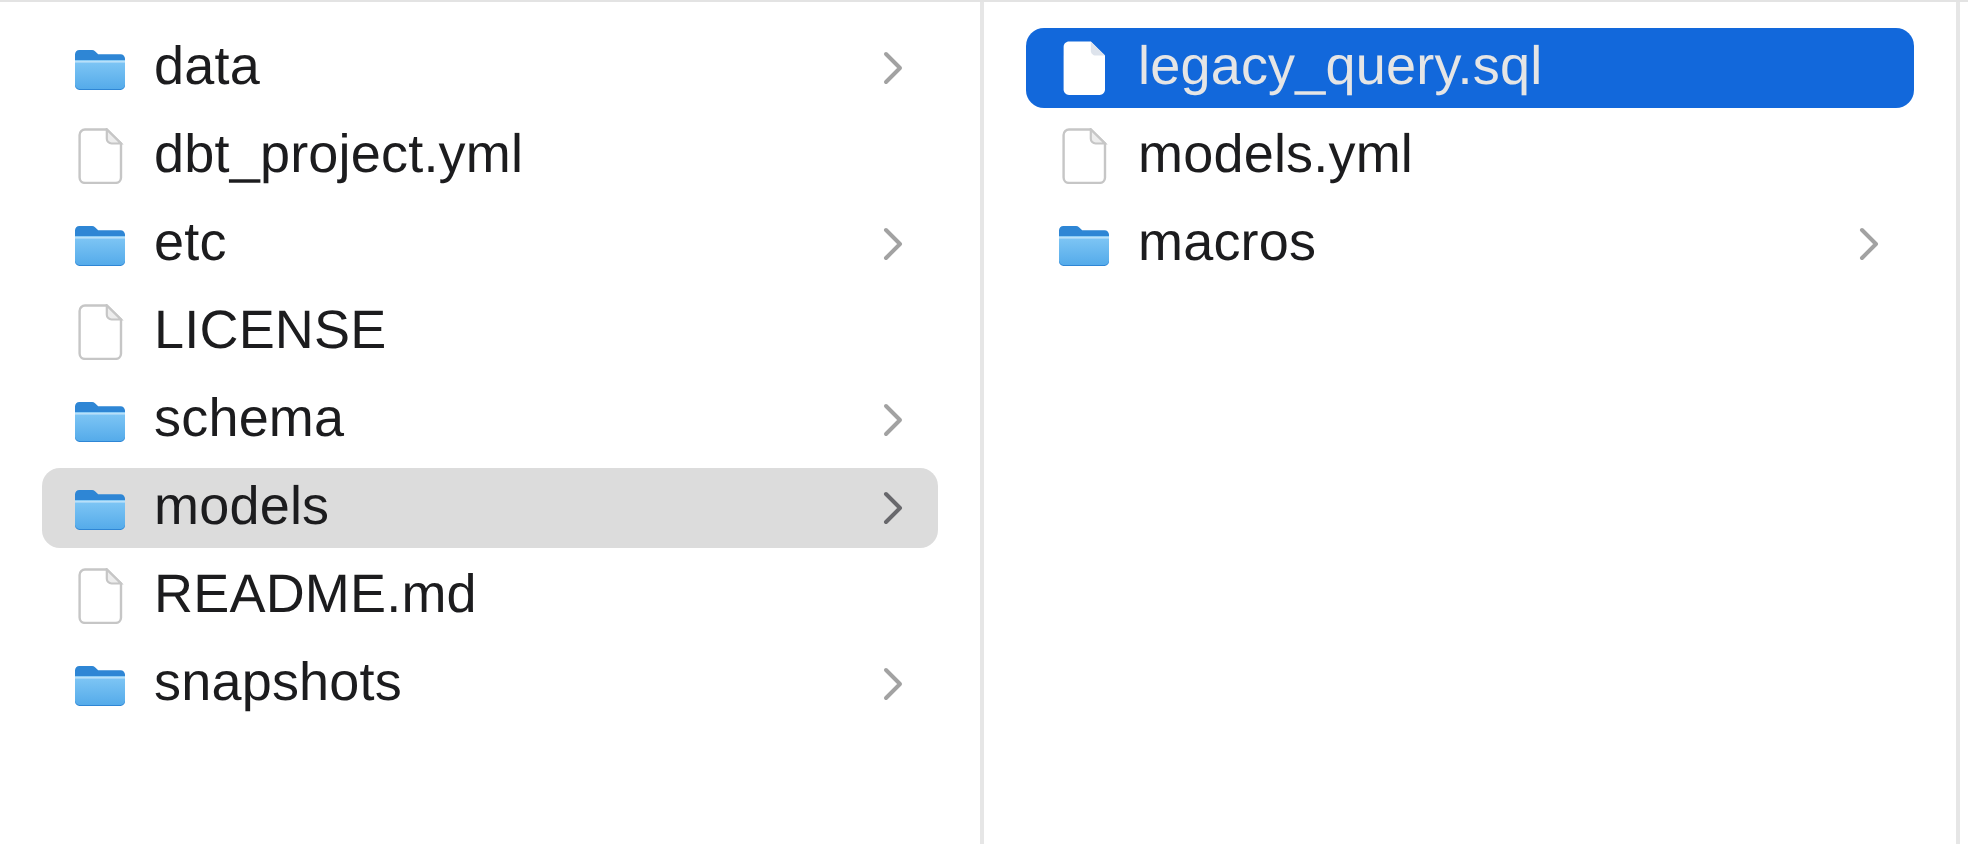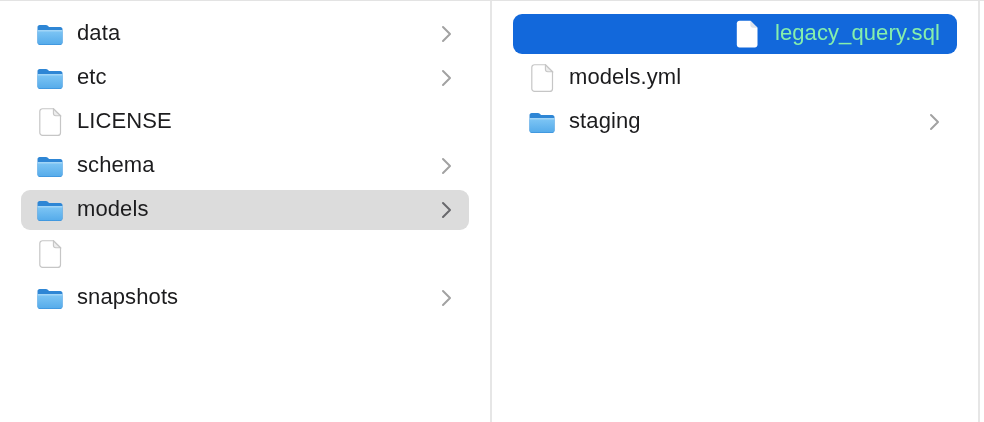--- a/index.html
+++ b/index.html
@@ -27,29 +27,29 @@
     height:40px;
     margin:0 21px 4px 21px;
     border-radius:9px;
     display:flex;
     align-items:center;
     padding:0 17px 0 16px;
     cursor:default;
     color:var(--text,#1c1c1e);
   }
   .row.sel-gray{background:var(--selgray,#dcdcdc);text-align:center;}
-  .row.sel-blue{background:var(--selblue,#1268db);color:#86efac;justify-content:flex-end;}
+  .row.sel-blue{background:var(--selblue,#1268db);color:#e5e5e5;}
   .icon{
     width:26px;height:28px;
     display:flex;align-items:center;justify-content:center;
     flex:0 0 auto;
   }
   .label{
     margin-left:14px;
-    font-size:22px;
+    font-size:27px;
     letter-spacing:0.1px;
     white-space:nowrap;
     line-height:1;
     padding-bottom:2px;
   }
   .chevron{
     margin-left:auto;
     display:flex;align-items:center;
     color:var(--chev,#a2a2a2);
   }
@@ -80,20 +80,30 @@
         </span>
     <span class="label">data</span>
     <span class="chevron">
           <svg viewBox="0 0 11 18" width="11" height="18">
             <path d="M2 2 L9 9 L2 16" fill="none" stroke="currentColor" stroke-width="2" stroke-linecap="round" stroke-linejoin="round"></path>
           </svg>
         </span>
   </div>
       <div class="row">
     <span class="icon">
+          <svg viewBox="0 0 23 28" width="23" height="28">
+            <path d="M3.5 0.75 h10.9 l7.1 7 v17 c0 1.5 -1.2 2.7 -2.7 2.7 H3.5 c-1.5 0 -2.7 -1.2 -2.7 -2.7 V3.45 c0 -1.5 1.2 -2.7 2.7 -2.7 z" fill="#ffffff" stroke="#c6c6c6" stroke-width="1.2"></path>
+            <path d="M14.4 0.75 L21.5 7.75 H16.8 c-1.3 0 -2.4 -1.1 -2.4 -2.4 z" fill="#ededed" stroke="#c6c6c6" stroke-width="1.1"></path>
+          </svg>
+        </span>
+    <span class="label">dbt_project.yml</span>
+
+  </div>
+      <div class="row">
+    <span class="icon">
           <svg viewBox="0 0 26 21" width="26" height="21">
             <path d="M0.5 3.2 C0.5 2 1.4 1 2.7 1 h6.3 c0.6 0 1.1 0.2 1.5 0.6 l1.6 1.5 h11.2 c1.2 0 2.2 1 2.2 2.2 v13.5 c0 1.2 -1 2.2 -2.2 2.2 H2.7 c-1.2 0 -2.2 -1 -2.2 -2.2 z" fill="#2e86d5"></path>
             <path d="M0.5 6 h25 v12.3 c0 1.2 -1 2.2 -2.2 2.2 H2.7 c-1.2 0 -2.2 -1 -2.2 -2.2 z" fill="url(#folderGrad)"></path>
             <rect x="0.5" y="6.4" width="25" height="0.9" fill="rgba(255,255,255,0.45)"></rect>
           </svg>
         </span>
     <span class="label">etc</span>
     <span class="chevron">
           <svg viewBox="0 0 11 18" width="11" height="18">
             <path d="M2 2 L9 9 L2 16" fill="none" stroke="currentColor" stroke-width="2" stroke-linecap="round" stroke-linejoin="round"></path>
@@ -140,20 +150,21 @@
           </svg>
         </span>
   </div>
       <div class="row">
     <span class="icon">
           <svg viewBox="0 0 23 28" width="23" height="28">
             <path d="M3.5 0.75 h10.9 l7.1 7 v17 c0 1.5 -1.2 2.7 -2.7 2.7 H3.5 c-1.5 0 -2.7 -1.2 -2.7 -2.7 V3.45 c0 -1.5 1.2 -2.7 2.7 -2.7 z" fill="#ffffff" stroke="#c6c6c6" stroke-width="1.2"></path>
             <path d="M14.4 0.75 L21.5 7.75 H16.8 c-1.3 0 -2.4 -1.1 -2.4 -2.4 z" fill="#ededed" stroke="#c6c6c6" stroke-width="1.1"></path>
           </svg>
         </span>
+    <span class="label">README.md</span>
 
   </div>
       <div class="row">
     <span class="icon">
           <svg viewBox="0 0 26 21" width="26" height="21">
             <path d="M0.5 3.2 C0.5 2 1.4 1 2.7 1 h6.3 c0.6 0 1.1 0.2 1.5 0.6 l1.6 1.5 h11.2 c1.2 0 2.2 1 2.2 2.2 v13.5 c0 1.2 -1 2.2 -2.2 2.2 H2.7 c-1.2 0 -2.2 -1 -2.2 -2.2 z" fill="#2e86d5"></path>
             <path d="M0.5 6 h25 v12.3 c0 1.2 -1 2.2 -2.2 2.2 H2.7 c-1.2 0 -2.2 -1 -2.2 -2.2 z" fill="url(#folderGrad)"></path>
             <rect x="0.5" y="6.4" width="25" height="0.9" fill="rgba(255,255,255,0.45)"></rect>
           </svg>
         </span>
@@ -187,21 +198,21 @@
 
   </div>
       <div class="row">
     <span class="icon">
           <svg viewBox="0 0 26 21" width="26" height="21">
             <path d="M0.5 3.2 C0.5 2 1.4 1 2.7 1 h6.3 c0.6 0 1.1 0.2 1.5 0.6 l1.6 1.5 h11.2 c1.2 0 2.2 1 2.2 2.2 v13.5 c0 1.2 -1 2.2 -2.2 2.2 H2.7 c-1.2 0 -2.2 -1 -2.2 -2.2 z" fill="#2e86d5"></path>
             <path d="M0.5 6 h25 v12.3 c0 1.2 -1 2.2 -2.2 2.2 H2.7 c-1.2 0 -2.2 -1 -2.2 -2.2 z" fill="url(#folderGrad)"></path>
             <rect x="0.5" y="6.4" width="25" height="0.9" fill="rgba(255,255,255,0.45)"></rect>
           </svg>
         </span>
-    <span class="label">staging</span>
+    <span class="label">macros</span>
     <span class="chevron">
           <svg viewBox="0 0 11 18" width="11" height="18">
             <path d="M2 2 L9 9 L2 16" fill="none" stroke="currentColor" stroke-width="2" stroke-linecap="round" stroke-linejoin="round"></path>
           </svg>
         </span>
   </div>
     </div>
   <div class="col-sliver"></div>
 </div>
 

